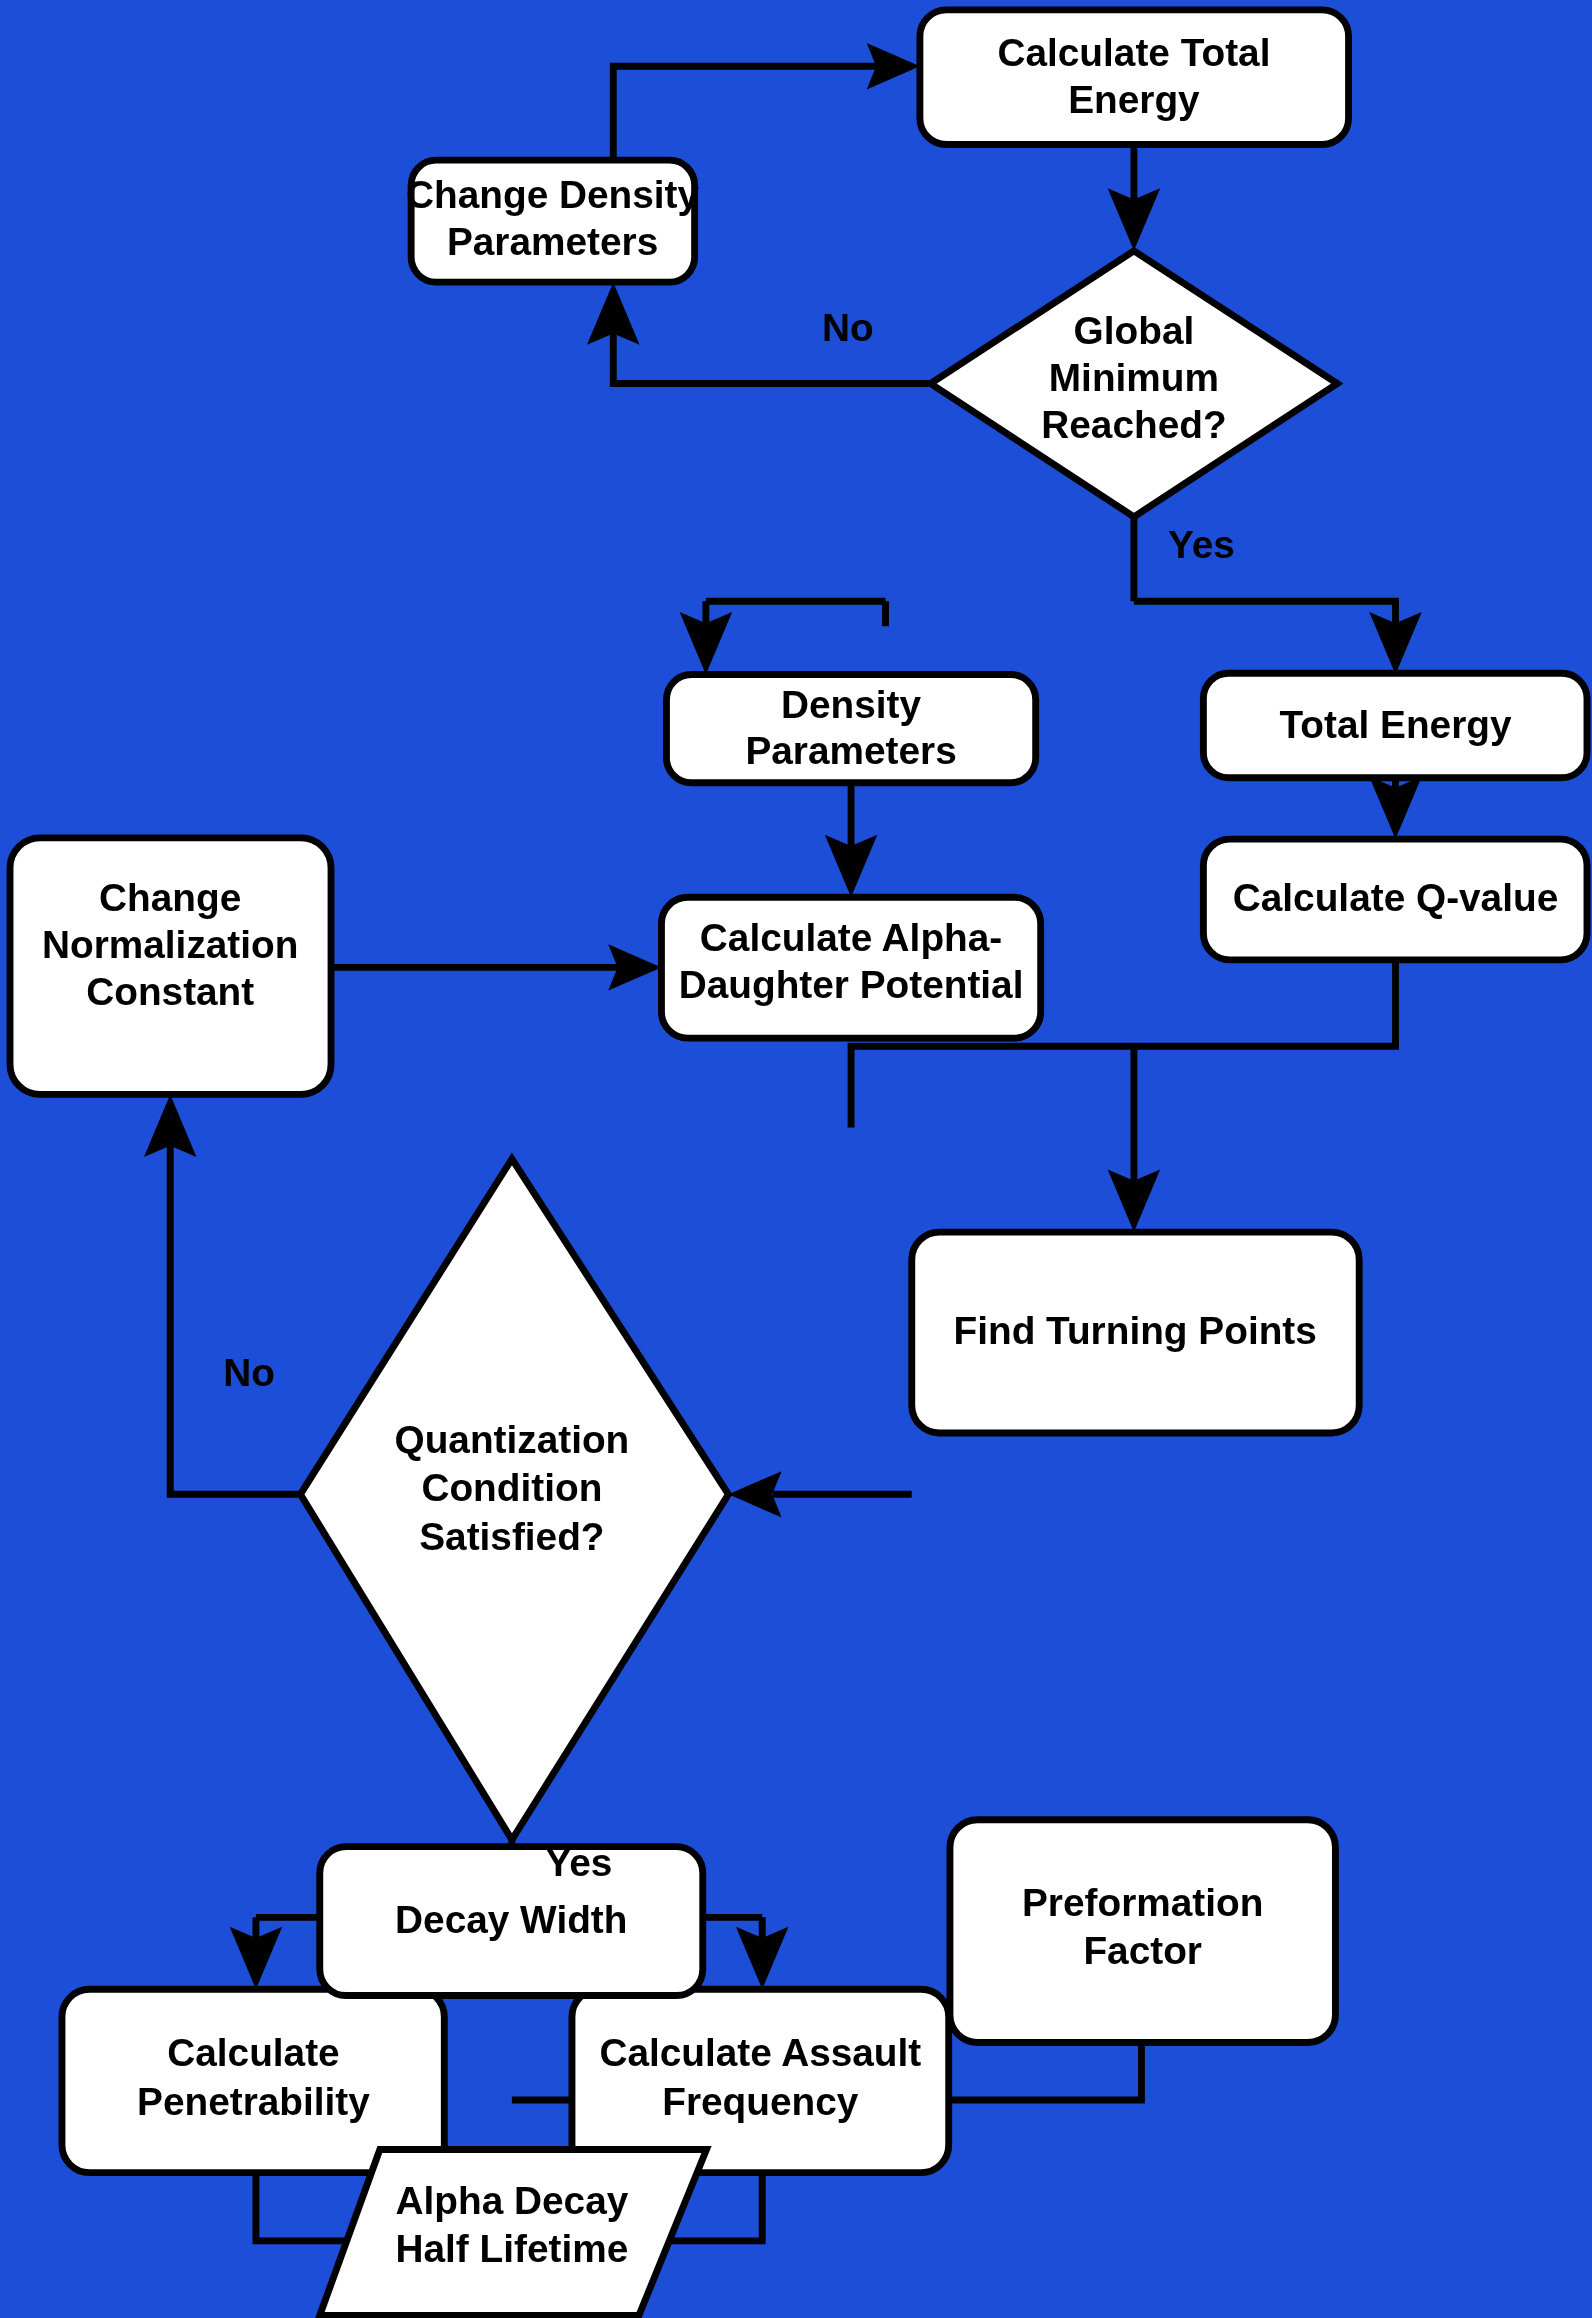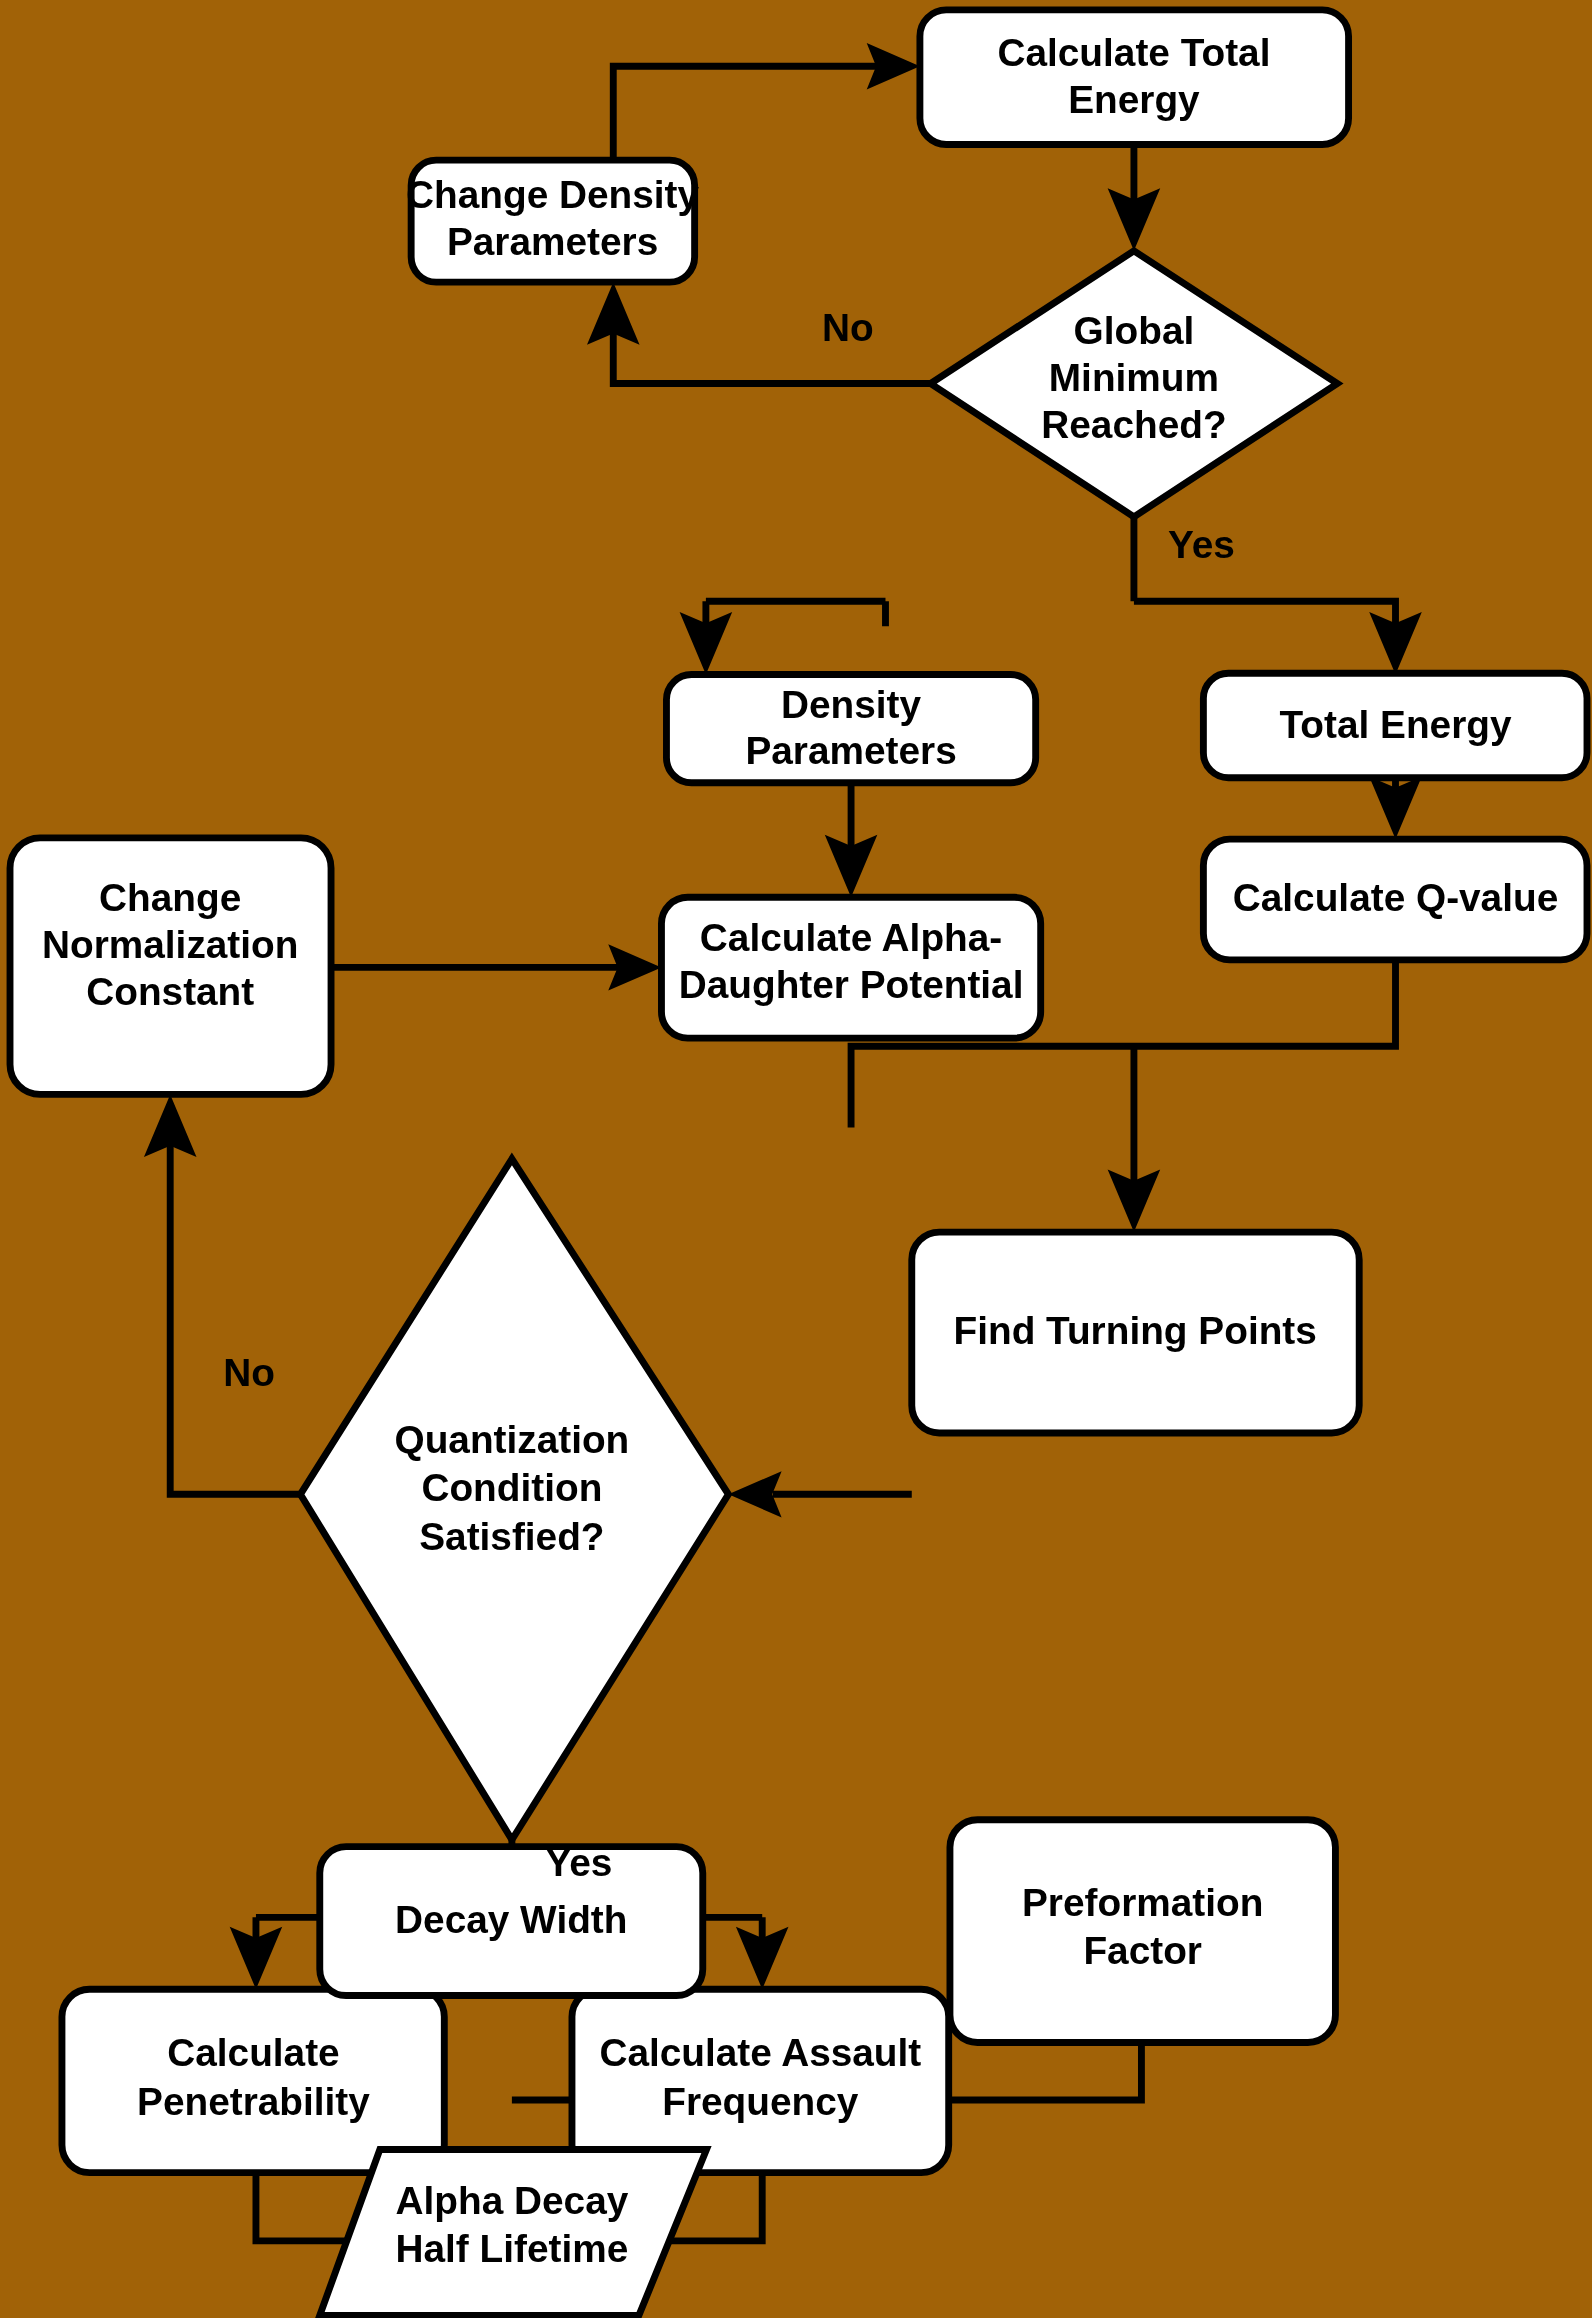--- a/index.html
+++ b/index.html
@@ -4,21 +4,21 @@
 <style>
   html, body {
     margin: 0;
     padding: 0;
     background: #ffffff;
   }
   #flow-root {
     position: relative;
     width: 1592px;
     height: 2319px;
-    background: #a16207;
+    background: #1d4ed8;
     font-family: "Liberation Sans", sans-serif;
   }
   svg#flow-svg {
     position: absolute;
     top: 0; left: 0;
     width: 1592px;
     height: 2319px;
     display: block;
   }
   .node-shape {

